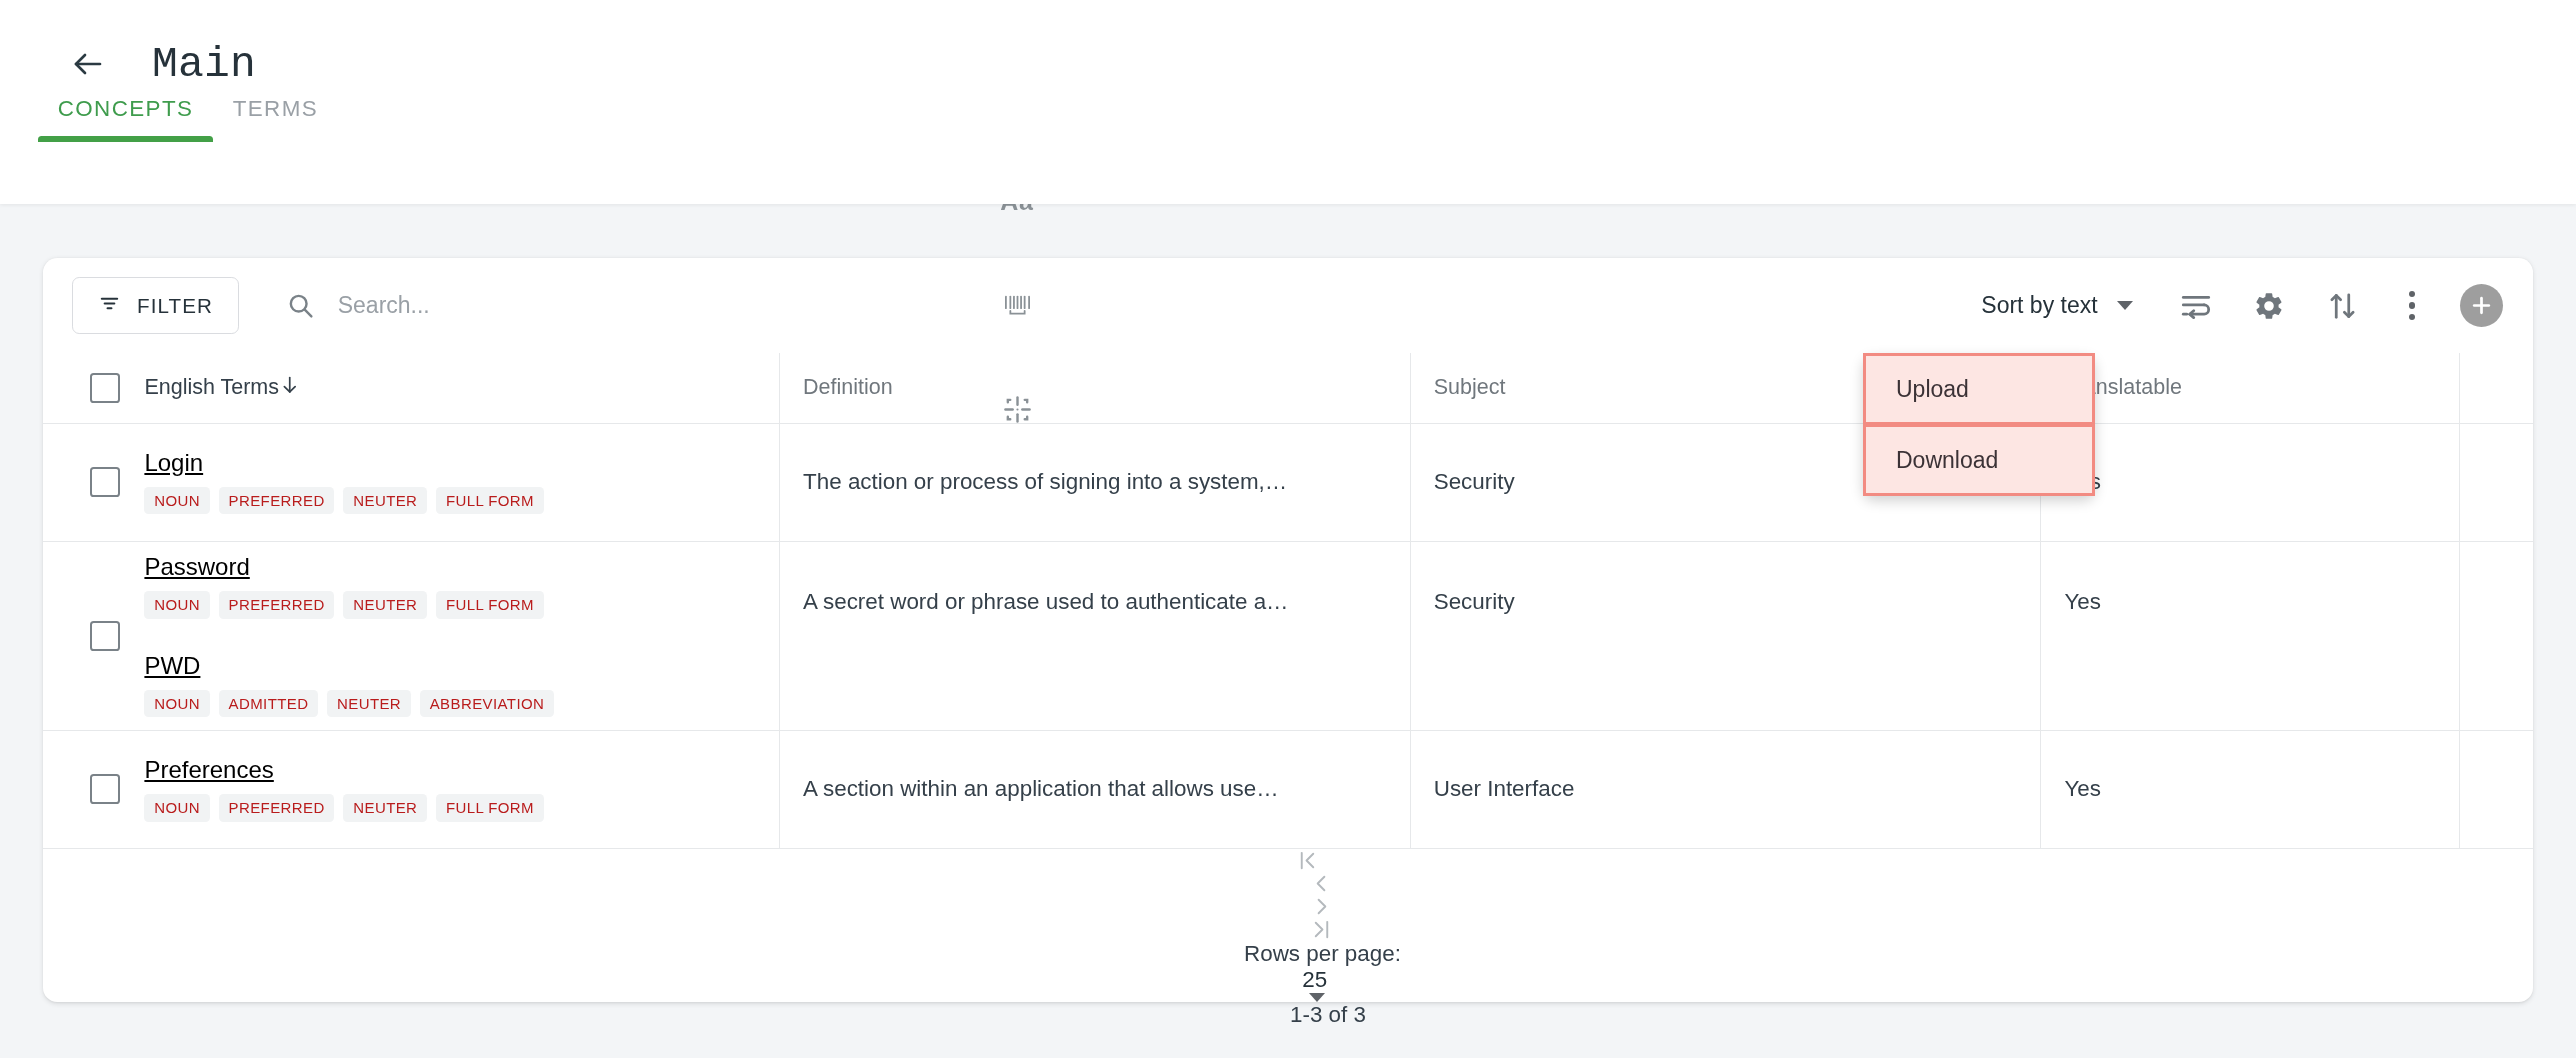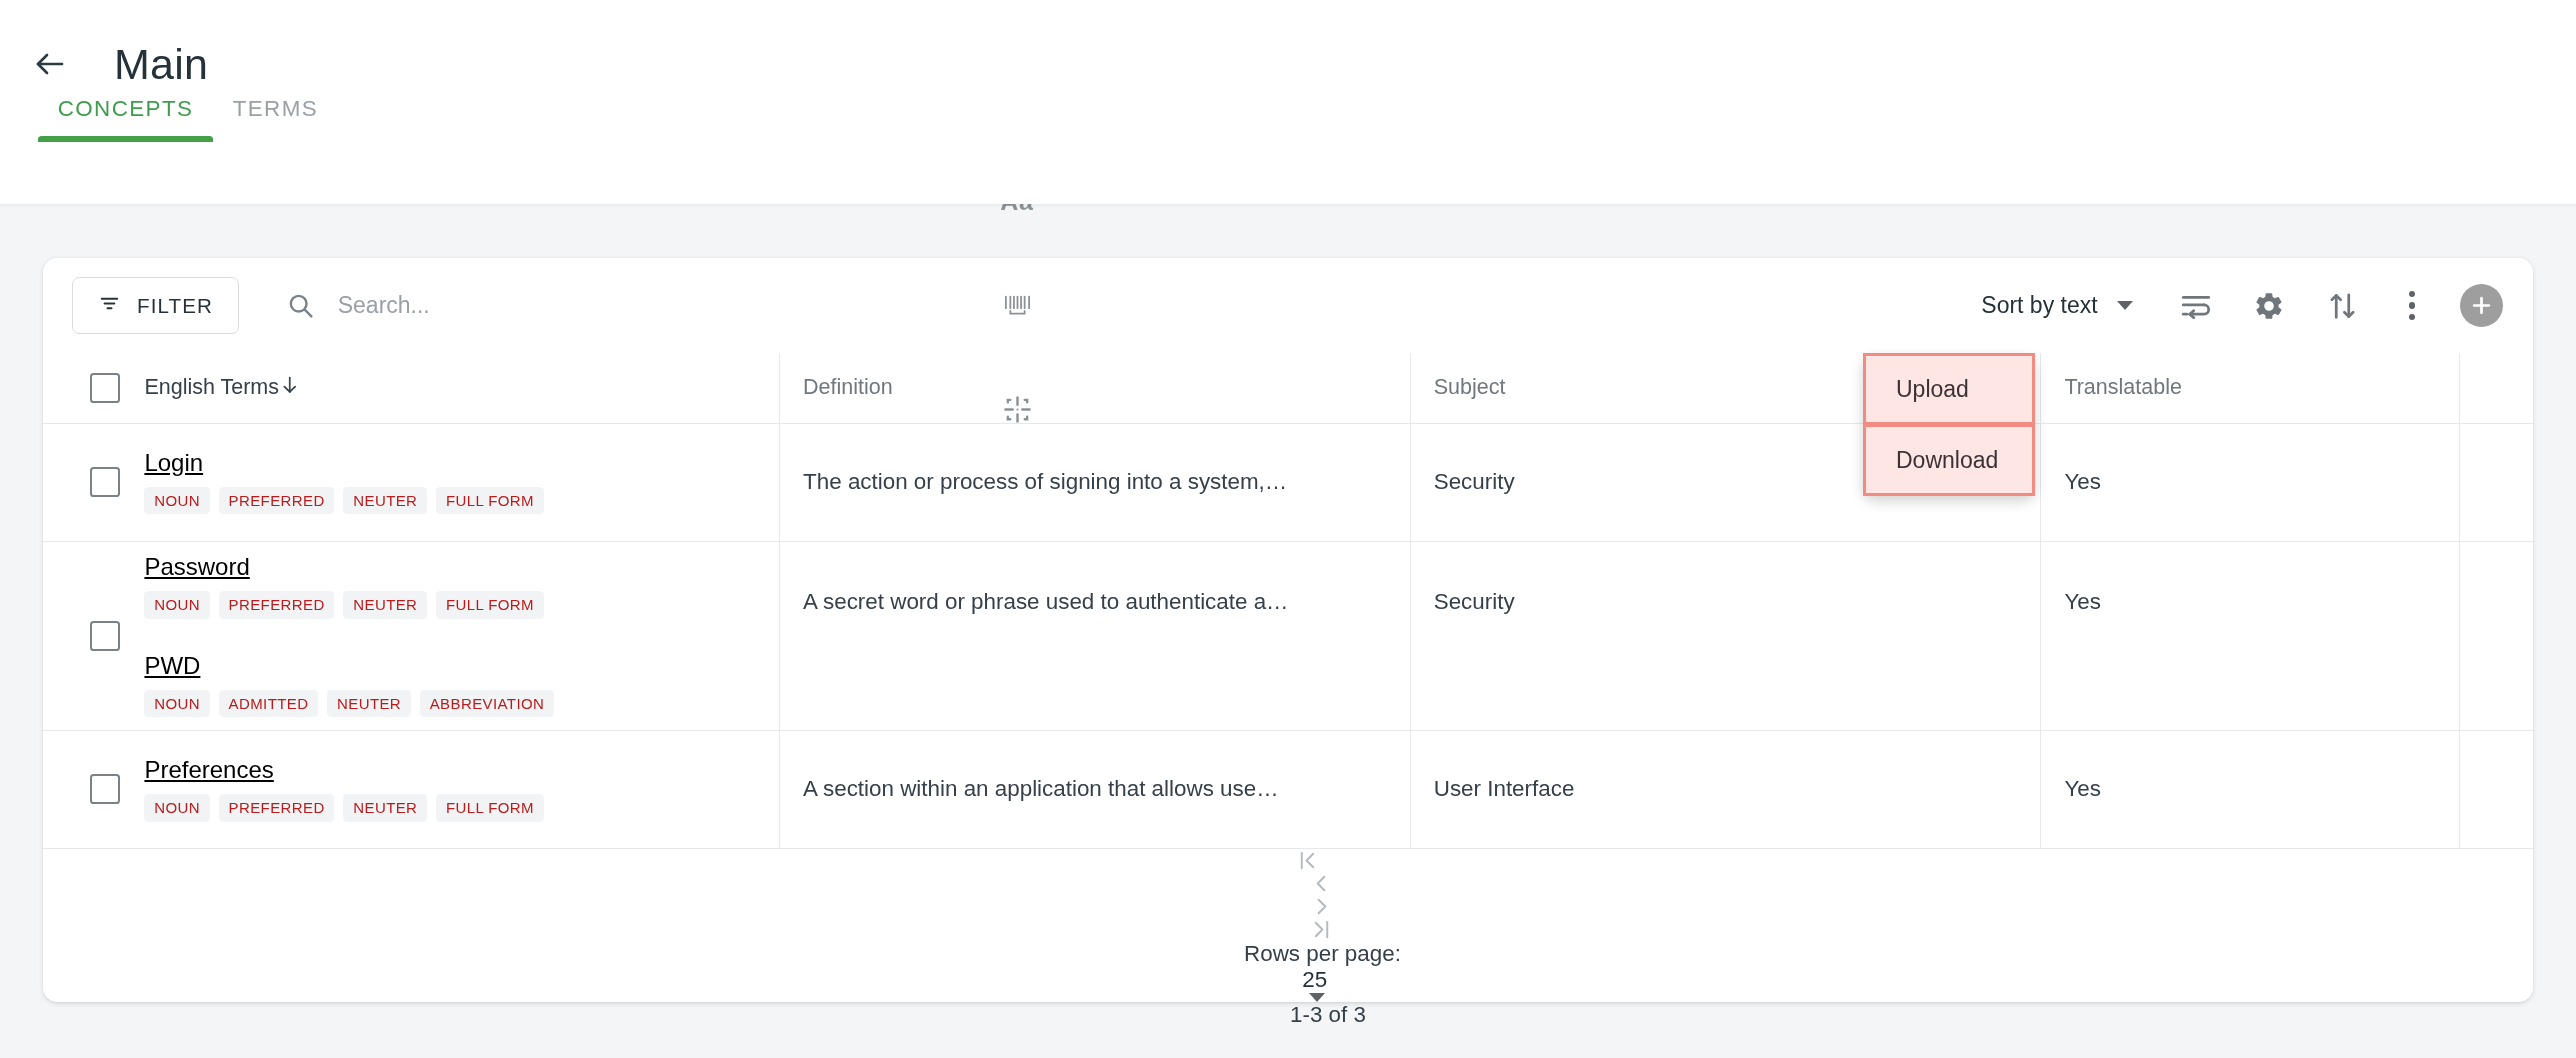--- a/index.html
+++ b/index.html
@@ -18,22 +18,23 @@
     background: #ffffff;
     height: 204px;
     position: relative;
     box-shadow: 0 1.8px 3.6px rgba(0,0,0,0.06);
     z-index: 5;
   }
 
   .title-row {
     display: flex;
     align-items: center;
-    padding: 30px 0 0 25px;
+    padding: 30px 0 0 63px;
     height: 98px;
+    font-family: Liberation Mono, monospace;
   }
 
   .back-btn {
     width: 50px; height: 50px;
     display: flex; align-items: center; justify-content: center;
     cursor: pointer;
     border-radius: 50%;
     color: #2b3a42;
   }
   .back-btn svg { display:block; }
@@ -198,21 +199,21 @@
     margin-left: 23px;
     font-size: 30px;
     line-height: 1;
   }
 
   
   .dropdown-menu {
     position: absolute;
     left: 1863px;
     top: 352px;
-    width: 172px;
+    width: 232px;
     z-index: 40;
     box-shadow: 0 5.4px 12.5px rgba(0,0,0,0.18);
     background: #fef9c3;
     border-radius: 11px;
   }
   .menu-item {
     height: 72px;
     display: flex;
     align-items: center;
     padding-left: 30px;

